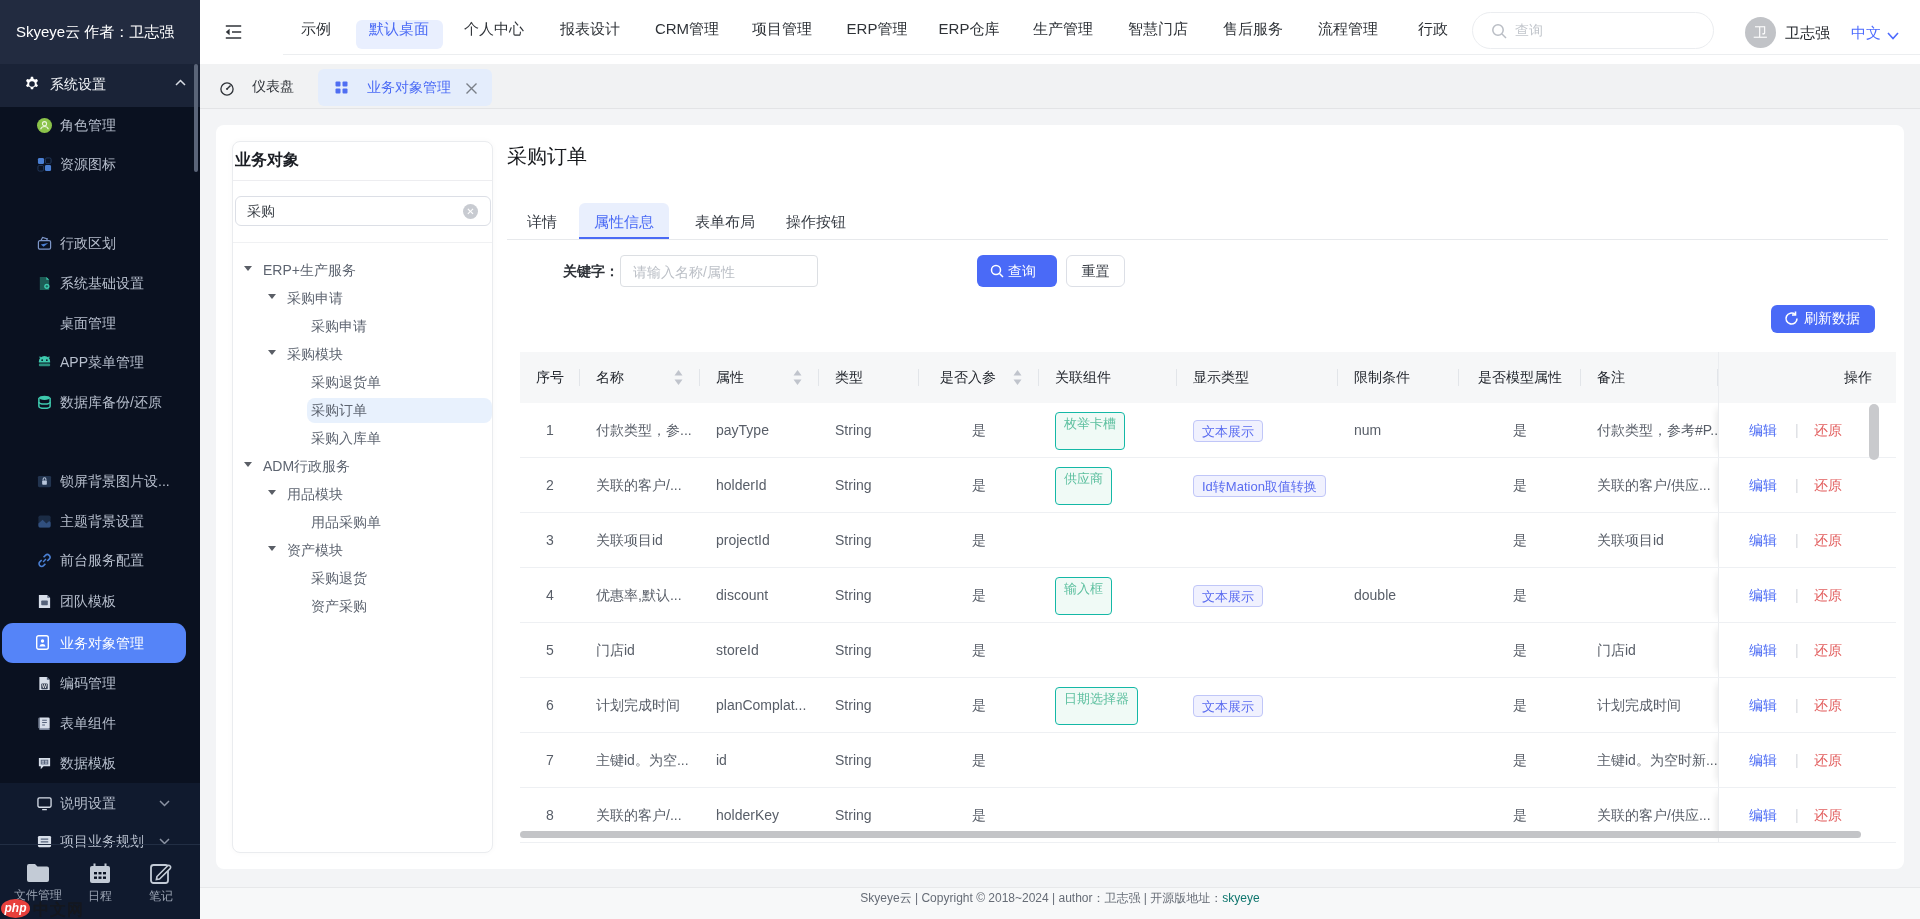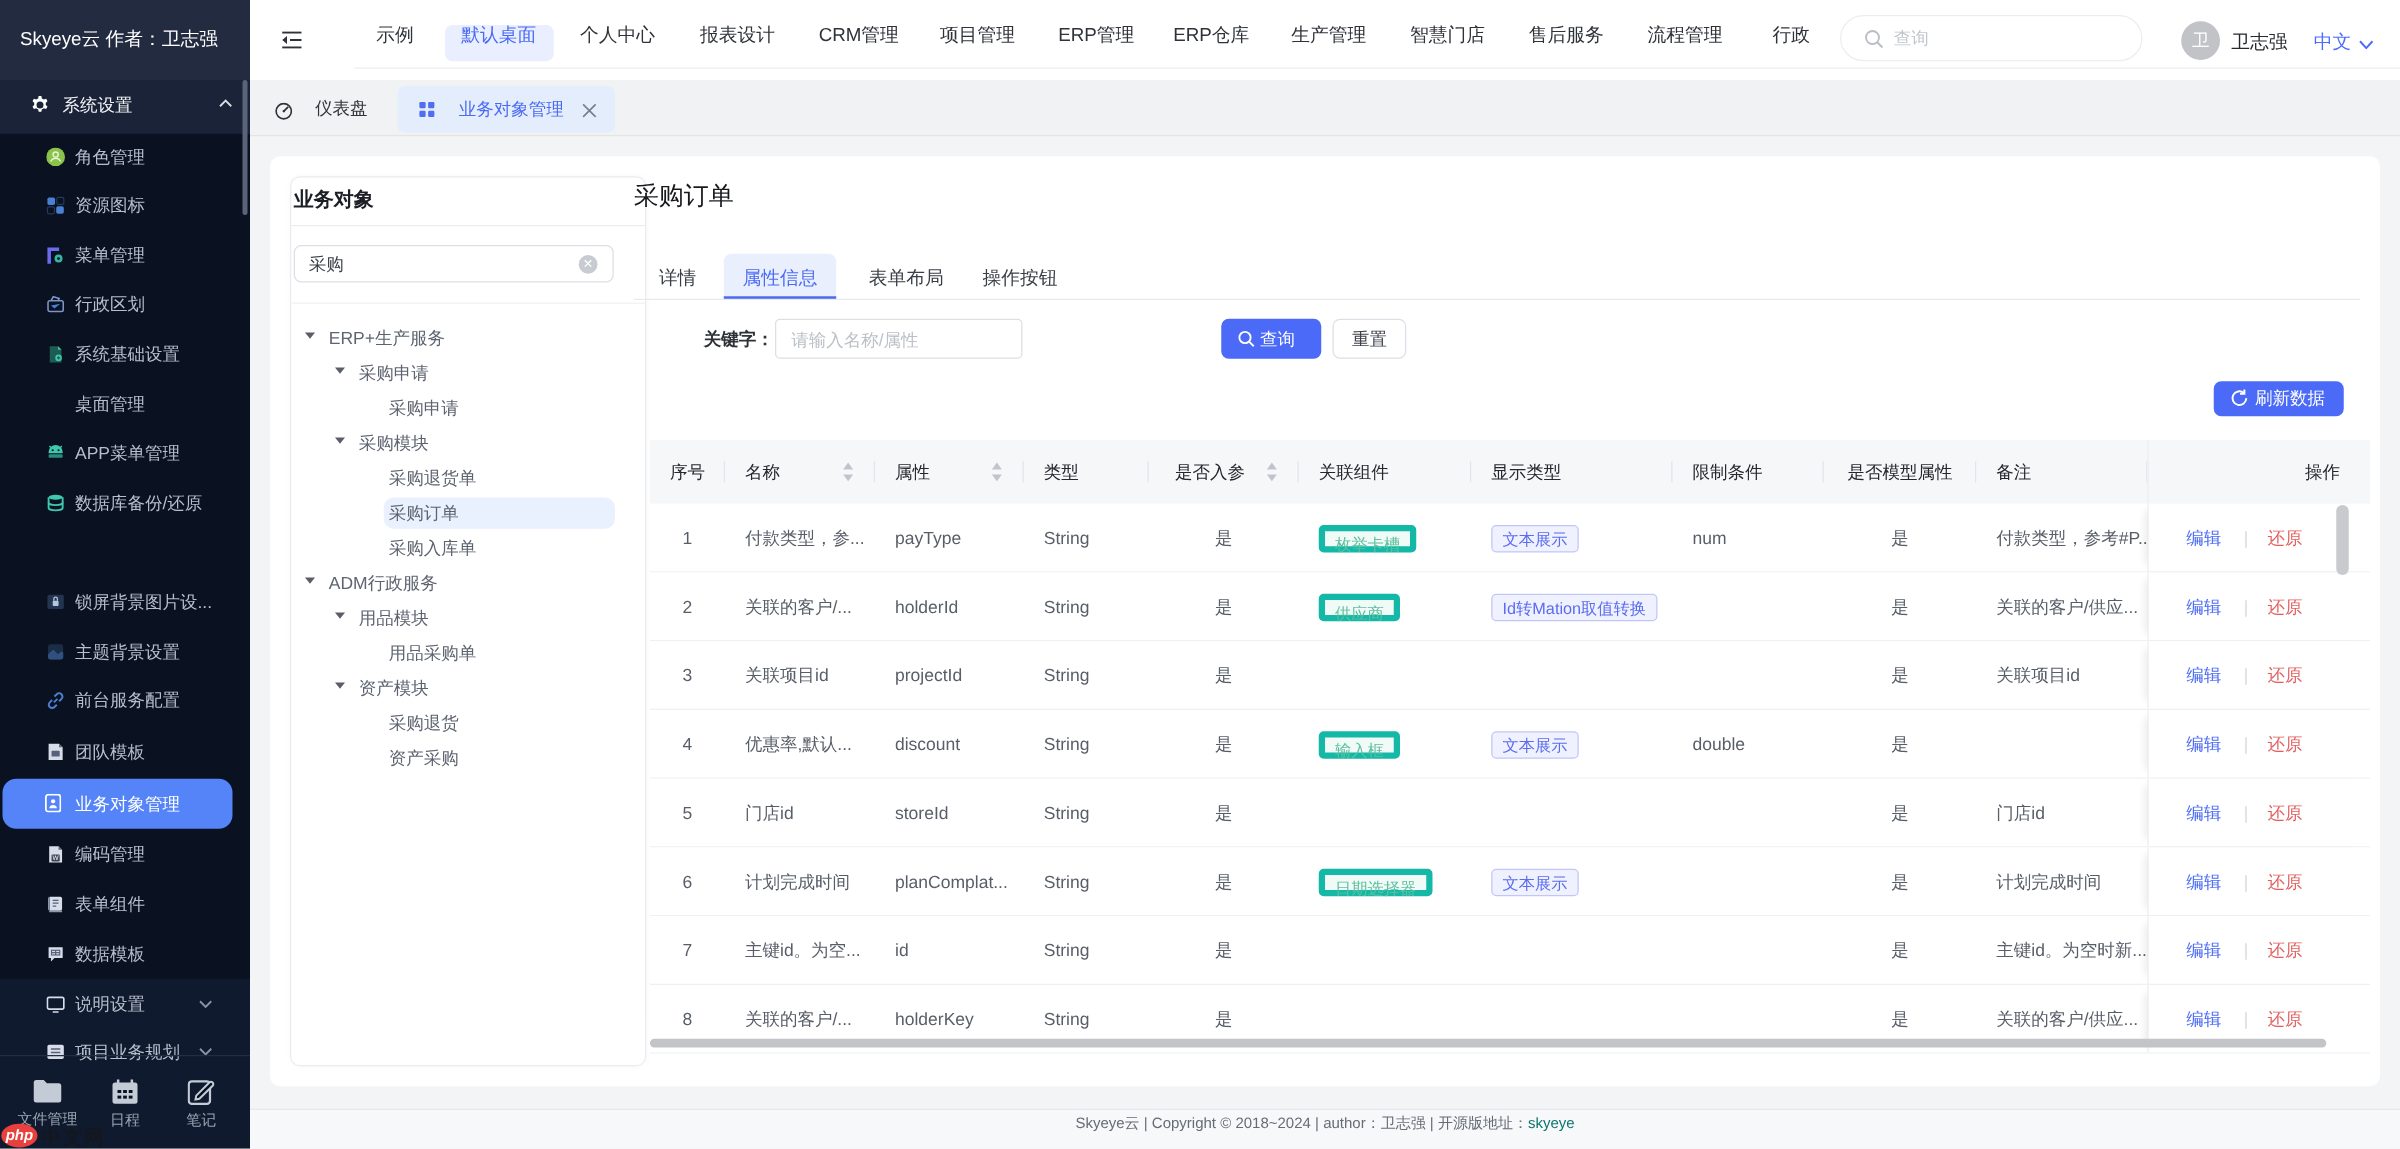--- a/index.html
+++ b/index.html
@@ -42,21 +42,21 @@
 #tabstrip { left:200px; top:64px; width:1720px; height:45px; background:#f1f2f3; border-bottom:1px solid #e3e4e6; }
 #tabstrip .dash { position:absolute; left:20px; top:18px; }
 #tabstrip .t1 { position:absolute; left:52px; top:14px; font-size:14px; color:#31353b; }
 #tab-active { position:absolute; left:118px; top:5px; width:174px; height:37px; background:#e4edfc; border-radius:6px; font-size:14px; color:#4a6af5; }
 #tab-active svg.grid { position:absolute; left:17px; top:12px; }
 #tab-active .txt { position:absolute; left:49px; top:10px; }
 #tab-active svg.x { position:absolute; left:147px; top:13px; }
 
 #wrap { left:216px; top:125px; width:1688px; height:744px; background:#fff; border-radius:8px; }
 
-#lpanel { position:absolute; left:16px; top:16px; width:285px; height:712px; border:1px solid #eaecef; border-radius:8px; background:#fff; box-shadow:0 0 6px rgba(0,0,0,0.03); }
+#lpanel { position:absolute; left:16px; top:16px; width:261px; height:712px; border:1px solid #eaecef; border-radius:8px; background:#fff; box-shadow:0 0 6px rgba(0,0,0,0.03); }
 #lpanel h3 { position:absolute; left:2px; top:8px; font-size:16px; color:#1b1e24; font-weight:bold; }
 #lp-div1 { position:absolute; left:0; top:38px; width:100%; height:1px; background:#ededf0; }
 #lp-search { position:absolute; left:2px; top:54px; width:256px; height:30px; border:1px solid #dcdfe6; border-radius:6px; }
 #lp-search .v { position:absolute; left:11px; top:6px; font-size:14px; color:#3a3f46; }
 #lp-search .clr { position:absolute; right:12px; top:7px; width:15px; height:15px; border-radius:50%; background:#c8cbd1; color:#fff; font-size:10px; line-height:15px; text-align:center; }
 #lp-div2 { position:absolute; left:0; top:100px; width:100%; height:1px; background:#f0f1f3; }
 .tr-row { z-index:1; position:absolute; font-size:14px; color:#5d6470; white-space:nowrap; }
 .tr-row .car { position:absolute; top:9px; width:0; height:0; border-left:4.5px solid transparent; border-right:4.5px solid transparent; border-top:5.5px solid #5a5e66; }
 #tree-sel { z-index:0; position:absolute; left:74px; top:256px; width:185px; height:25px; background:#e8f1fd; border-radius:8px; }
 
@@ -83,21 +83,21 @@
 .th { position:absolute; top:0; height:51px; line-height:51px; font-weight:500; font-size:14px; color:#23272e; white-space:nowrap; }
 .th .hd { position:absolute; right:0; top:17px; height:17px; width:1px; background:#e2e5e9; }
 .th .sort { position:absolute; margin-left:0; right:16px; top:17px; }
 .thop { background:#f6f7f8; border-left:1px solid #ebedf0; padding-right:24px; }
 .trow { position:absolute; left:0; width:1376px; height:55px; background:#fff; border-bottom:1px solid #eef0f3; }
 .td { position:absolute; top:0; height:54px; line-height:54px; font-size:14px; color:#585e68; white-space:nowrap; overflow:hidden; }
 .tdop { border-left:1px solid #ebedf0; box-shadow:-7px 0 7px -6px rgba(0,0,0,0.10); }
 .tdop .edit { position:absolute; left:30px; color:#4a6af5; }
 .tdop .sep { position:absolute; left:76px; color:#d8dadf; }
 .tdop .restore { position:absolute; left:95px; color:#e25d5d; }
-.tagg { display:inline-block; height:22px; line-height:21px; padding:0 8px; border:5px solid #14b8a6; background:#f0faf6; color:#5ec0a0; border-radius:4px; font-size:13px; vertical-align:middle; }
+.tagg { display:inline-block; height:38px; line-height:21px; padding:0 8px; border:1px solid #14b8a6; background:#f0faf6; color:#5ec0a0; border-radius:4px; font-size:13px; vertical-align:middle; }
 .tagb { display:inline-block; height:22px; line-height:21px; padding:0 8px; border:1px solid #c0c6f8; background:#f0f1fe; color:#5a6cf0; border-radius:4px; font-size:13px; vertical-align:middle; }
 #vsb { position:absolute; right:17px; top:52px; width:10px; height:56px; background:#c9cacd; border-radius:5px; }
 #hsb { position:absolute; left:0px; top:479px; width:1341px; height:7px; background:#c3c4c7; border-radius:4px; }
 
 </style>
 </head>
 <body>
 <div class="abs" id="logo">Skyeye云 作者：卫志强</div>
 <div class="abs" id="topbar">
   <div class="abs" id="nav-hairline"></div>
@@ -158,28 +158,20 @@
     </div>
 <div class="mi" style="top:81px">
       <svg class="ic" viewBox="0 0 16 16" width="15" height="15">
         <rect x="1" y="1" width="6.5" height="6.5" rx="1.5" fill="#4a7fd2"></rect>
         <rect x="9" y="1" width="6" height="6" rx="1.5" fill="none" stroke="#233b5e" stroke-width="1"></rect>
         <rect x="1" y="9" width="6" height="6" rx="1.5" fill="none" stroke="#233b5e" stroke-width="1"></rect>
         <rect x="8.5" y="8.5" width="6.5" height="6.5" rx="1.5" fill="#4a7fd2"></rect>
       </svg>
       <span class="txt">资源图标</span>
     </div>
-<div class="mi" style="top:121px">
-      <svg class="ic" viewBox="0 0 16 16" width="15" height="15">
-        <path d="M1 1 h10 v3 h-7 v11 h-3 z" fill="#6b6bf0"></path>
-        <circle cx="10.5" cy="10.5" r="3.4" fill="#35b5a2"></circle>
-        <circle cx="10.5" cy="10.5" r="1.2" fill="#0a1222"></circle>
-      </svg>
-      <span class="txt">菜单管理</span>
-    </div>
 <div class="mi" style="top:160px">
       <svg class="ic" viewBox="0 0 16 16" width="15" height="15">
         <rect x="1.5" y="5" width="13" height="9" rx="1.5" fill="none" stroke="#7d96c8" stroke-width="1.3"></rect>
         <path d="M4 5 L6 1.5 L11 3 L10 5" fill="none" stroke="#7d96c8" stroke-width="1.3"></path>
         <path d="M4 9 l3 2.5 l5 -4" fill="#4a7fd2"></path>
       </svg>
       <span class="txt">行政区划</span>
     </div>
 <div class="mi" style="top:200px">
       <svg class="ic" viewBox="0 0 16 16" width="15" height="15">

